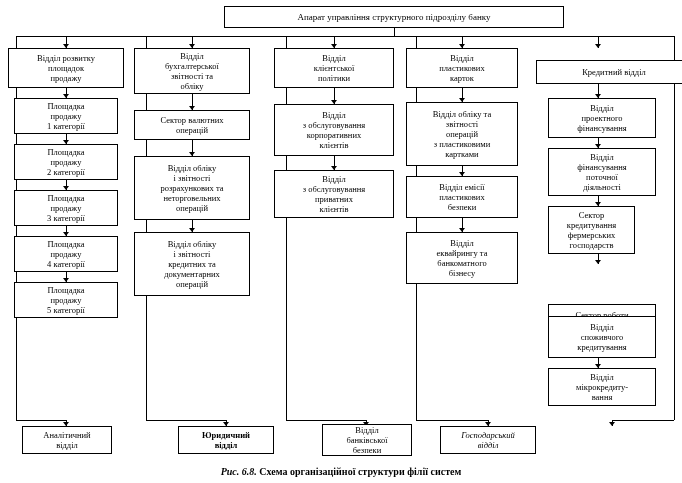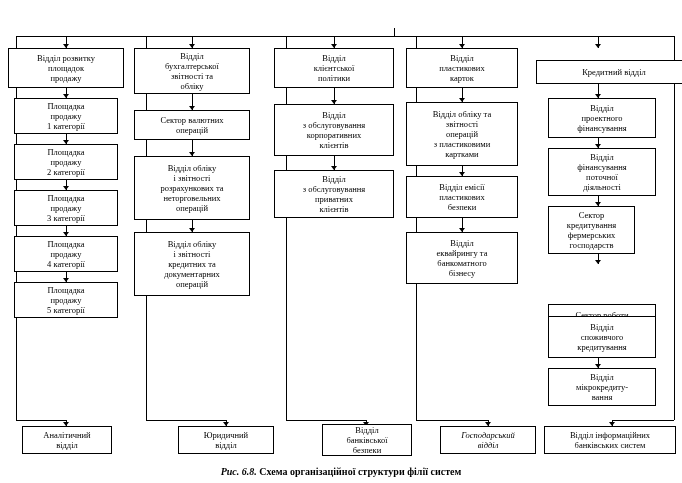--- a/index.html
+++ b/index.html
@@ -62,20 +62,21 @@
     color: #000000;
     font-family: "Liberation Serif", serif;
   }
   #caption .cap-rest { font-style: normal; }
 </style>
 </head>
 <body>
 
 <div id="page">
 
+  <div class="box top" style="left:224px; top:6px; width:340px; height:22px;">Апарат управління структурного підрозділу банку</div>
 
   <div class="line vline" style="left:394px; top:28px; height:8px;"></div>
   <div class="line hline" style="left:16px; top:36px; width:658px;"></div>
 
   <div class="line vline" style="left:66px; top:36px; height:12px;"></div>
   <div class="arrow" style="left:63px; top:44px;"></div>
   <div class="box" style="left:8px; top:48px; width:116px; height:40px;">Відділ розвитку
 площадок
 продажу</div>
 
@@ -141,21 +142,21 @@
   <div class="box" style="left:134px; top:232px; width:116px; height:64px;">Відділ обліку
 і звітності
 кредитних та
 документарних
 операцій</div>
 
   <div class="line vline" style="left:146px; top:36px; height:384px;"></div>
   <div class="line hline" style="left:146px; top:420px; width:80px;"></div>
   <div class="line vline" style="left:226px; top:420px; height:6px;"></div>
   <div class="arrow" style="left:223px; top:422px;"></div>
-  <div class="box" style="left:178px; top:426px; width:96px; height:28px;">Юридичний
+  <div class="box" style="left:178px; top:426px; width:96px; height:28px;font-weight:bold;">Юридичний
 відділ</div>
 
   <div class="line vline" style="left:334px; top:36px; height:12px;"></div>
   <div class="arrow" style="left:331px; top:44px;"></div>
   <div class="box" style="left:274px; top:48px; width:120px; height:40px;">Відділ
 клієнтської
 політики</div>
 
   <div class="line vline" style="left:334px; top:88px; height:16px;"></div>
   <div class="arrow" style="left:331px; top:100px;"></div>
@@ -252,21 +253,19 @@
   <div class="line vline" style="left:598px; top:358px; height:10px;"></div>
   <div class="arrow" style="left:595px; top:364px;"></div>
   <div class="box" style="left:548px; top:368px; width:108px; height:38px;">Відділ
 мікрокредиту-
 вання</div>
 
   <div class="line vline" style="left:674px; top:36px; height:384px;"></div>
   <div class="line hline" style="left:612px; top:420px; width:62px;"></div>
   <div class="line vline" style="left:612px; top:420px; height:6px;"></div>
   <div class="arrow" style="left:609px; top:422px;"></div>
-  <div class="box" style="left:544px; top:426px; width:132px; height:28px;">Відділ інформаційних
-банківських систем</div>
 
   <div id="caption">
     <span>Рис. 6.8.</span>
     <span class="cap-rest">Схема організаційної структури філії систем</span>
   </div>
 
 </div>
 
 </body></html>

